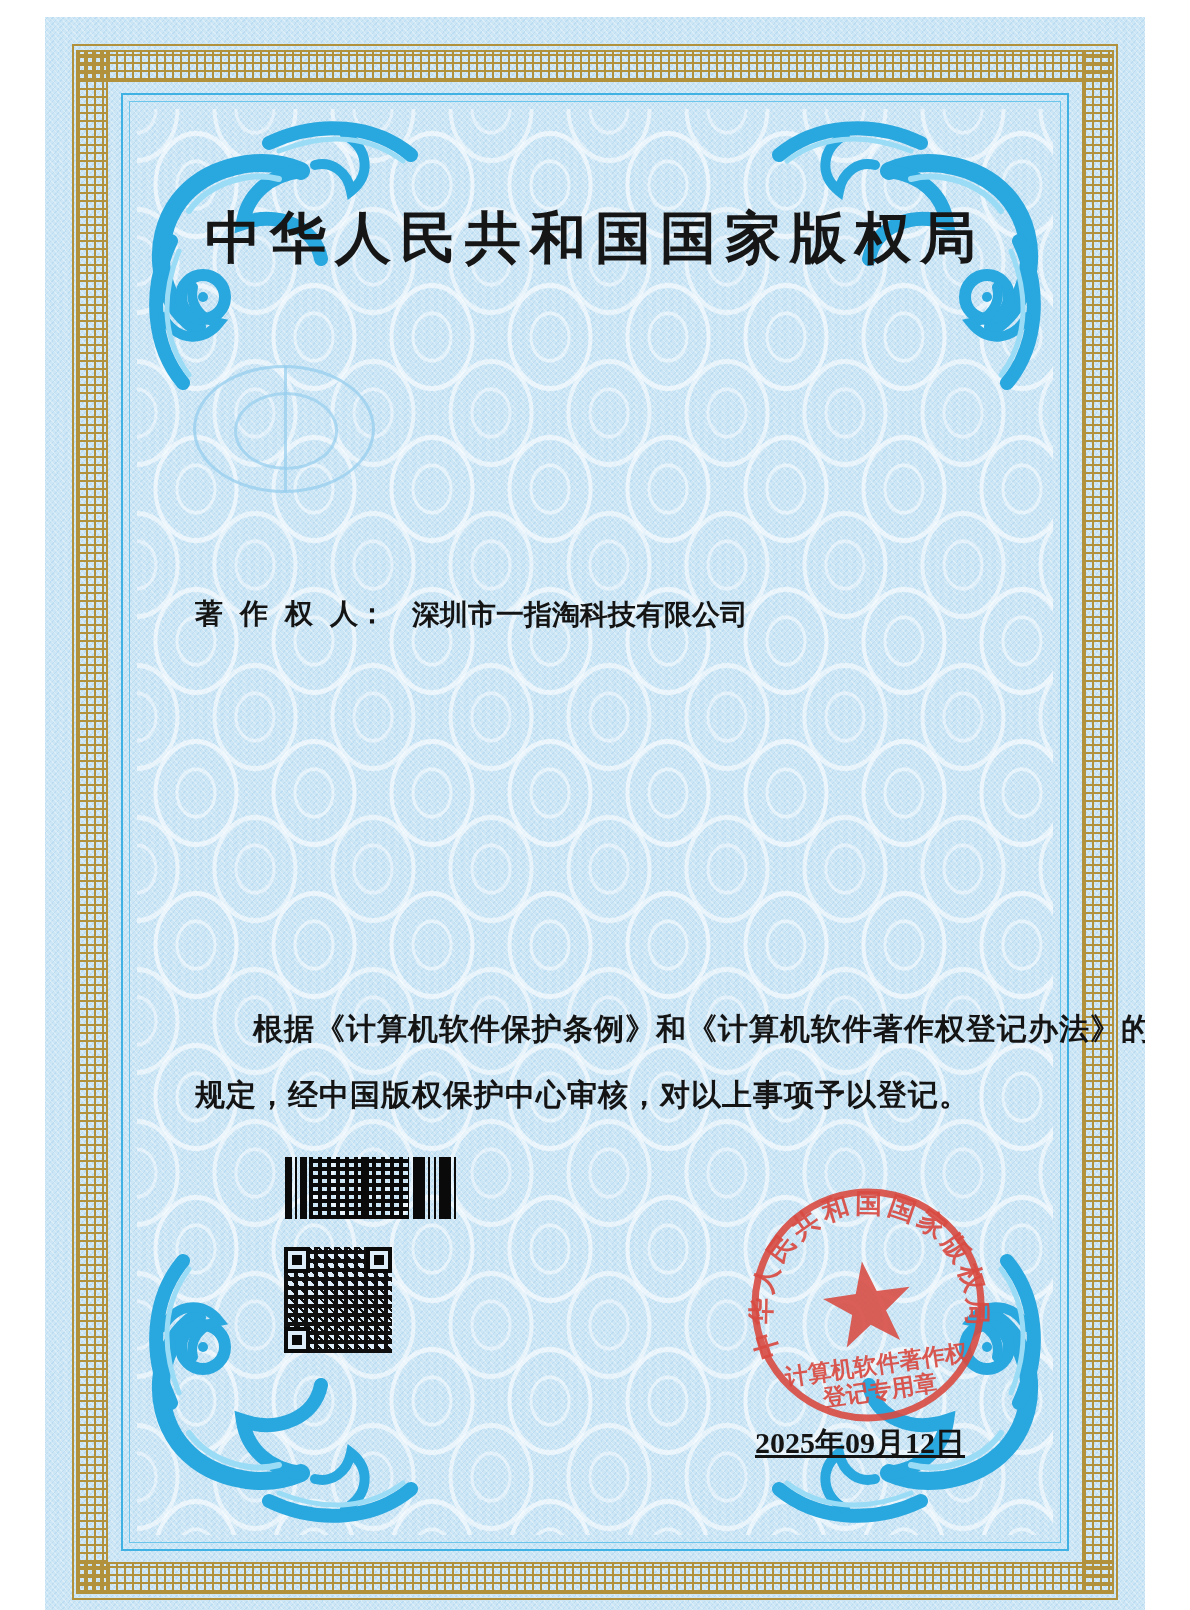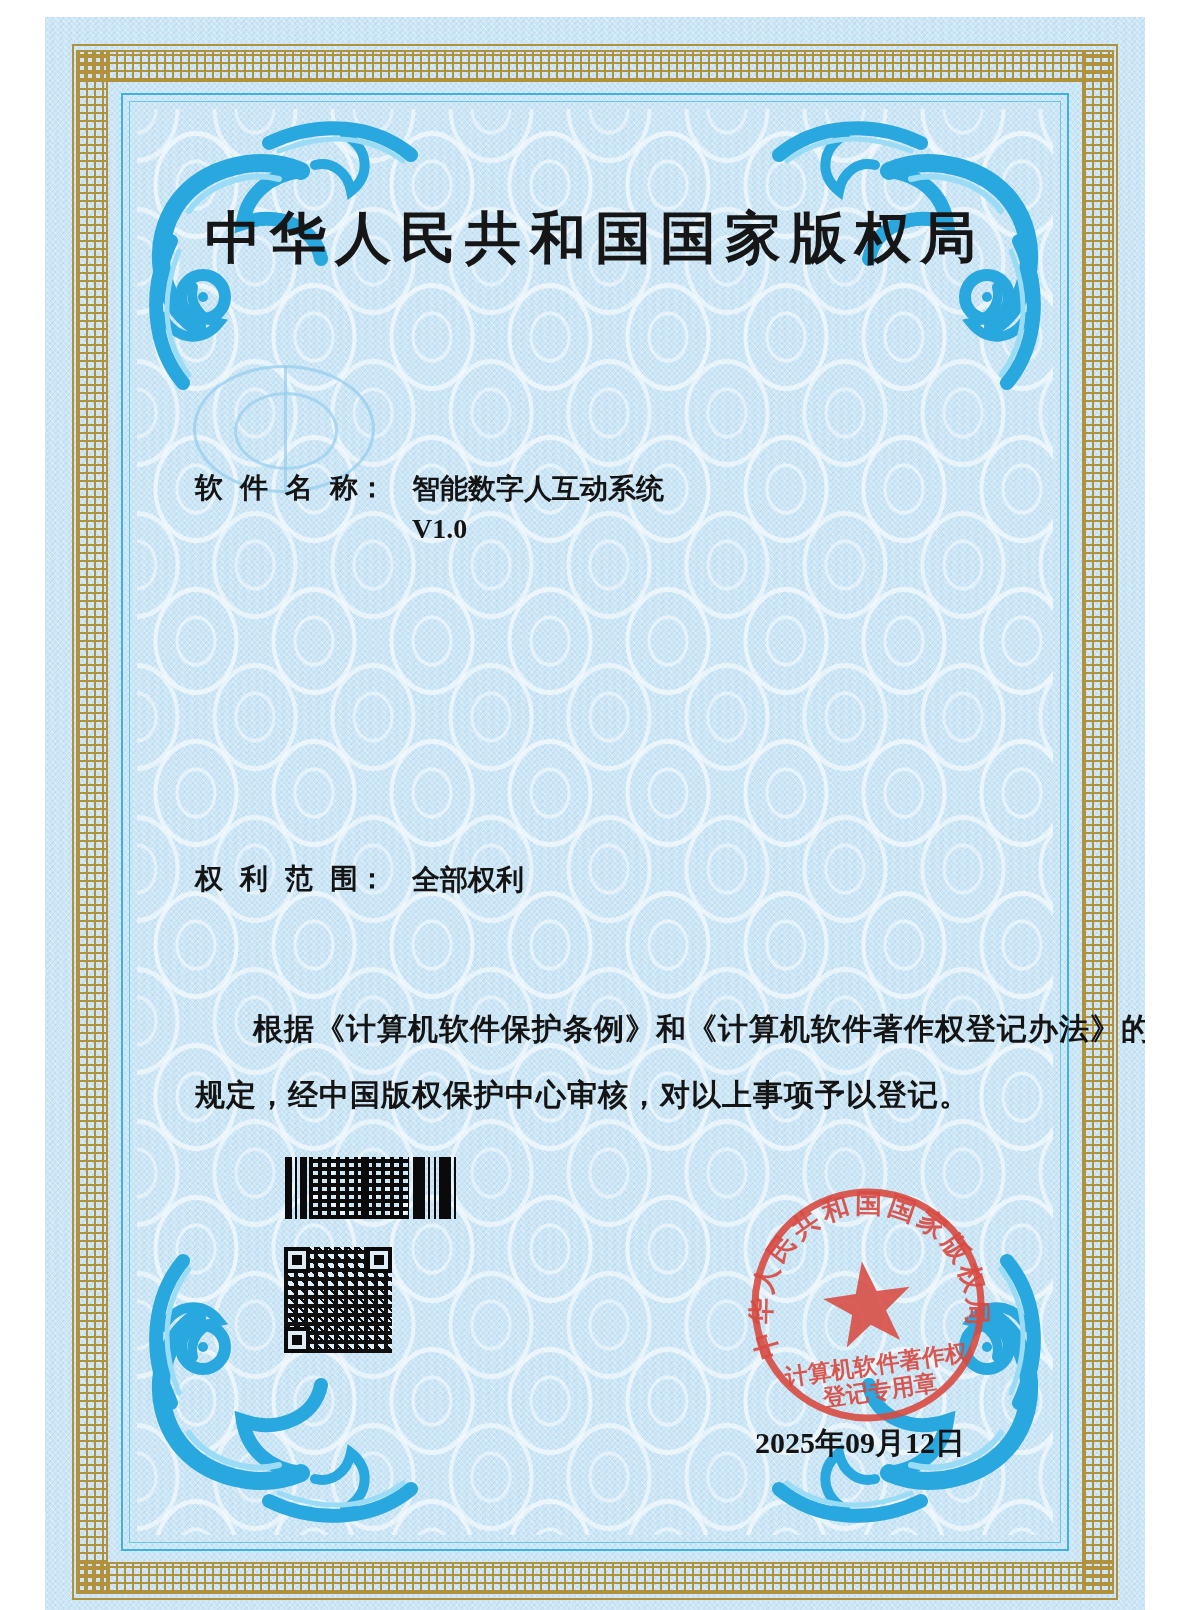--- a/index.html
+++ b/index.html
@@ -102,21 +102,21 @@
       repeating-linear-gradient(90deg, #101010 0 4px, rgba(0,0,0,0) 4px 10px),
       repeating-linear-gradient(45deg, #101010 0 2px, rgba(0,0,0,0) 2px 7px);
   }
   .qf { position:absolute; width:26px; height:26px; border:4px solid #0a0a0a; background:#ddeefa; }
   .qf .qfi { position:absolute; left:4px; top:4px; width:10px; height:10px; background:#0a0a0a; }
   .qf.q1 { left:0; top:0; } .qf.q2 { right:0; top:0; } .qf.q3 { left:0; bottom:0; }
 
   
   .seal { left:703px; top:1168px; width:240px; height:240px; transform:rotate(-8deg);
           font-family:"Liberation Serif","DejaVu Serif",serif; }
-  .date { left:690px; top:1406px; width:250px; text-align:center; font-size:30px; font-weight:600; }
+  .date { left:690px; top:1406px; width:250px; text-align:center; font-size:30px; font-weight:600;text-decoration:underline; }
 </style>
 </head>
 <body>
 
 <div id="page">
 
   <div class="abs bg-guilloche"></div>
   <div class="abs wm-layer"></div>
 
   <div class="abs gold-line-outer"></div>
@@ -199,30 +199,23 @@
   </svg>
 
   <div class="abs wm-big">
     <div class="ring2"></div>
     <div class="bar"></div>
   </div>
 
   <div class="abs title title1">中华人民共和国国家版权局</div>
 
 
-  <div class="abs field" style="top:452px">
-    <span class="flabel">软 件 名 称：</span>
-    <span class="fvalue">
-      <span>智能数字人互动系统</span><br>
-      <span>V1.0</span>
-    </span>
-  </div>
-  <div class="abs field" style="top:843px">
-    <span class="flabel">权 利 范 围：</span>
-    <span class="fvalue">全部权利</span>
+  <div class="abs field" style="top:578px">
+    <span class="flabel">著 作 权 人：</span>
+    <span class="fvalue">深圳市一指淘科技有限公司</span>
   </div>
 
   <div class="abs stmt stmt2">规定，经中国版权保护中心审核，对以上事项予以登记。</div>
   <div class="abs stmt stmt1">根据《计算机软件保护条例》和《计算机软件著作权登记办法》的</div>
 
   <div class="abs barcode">
     <div class="bseg bc-start"></div>
     <div class="bseg bc-mid"></div>
     <div class="bseg bc-sep"></div>
     <div class="bseg bc-end"></div>

